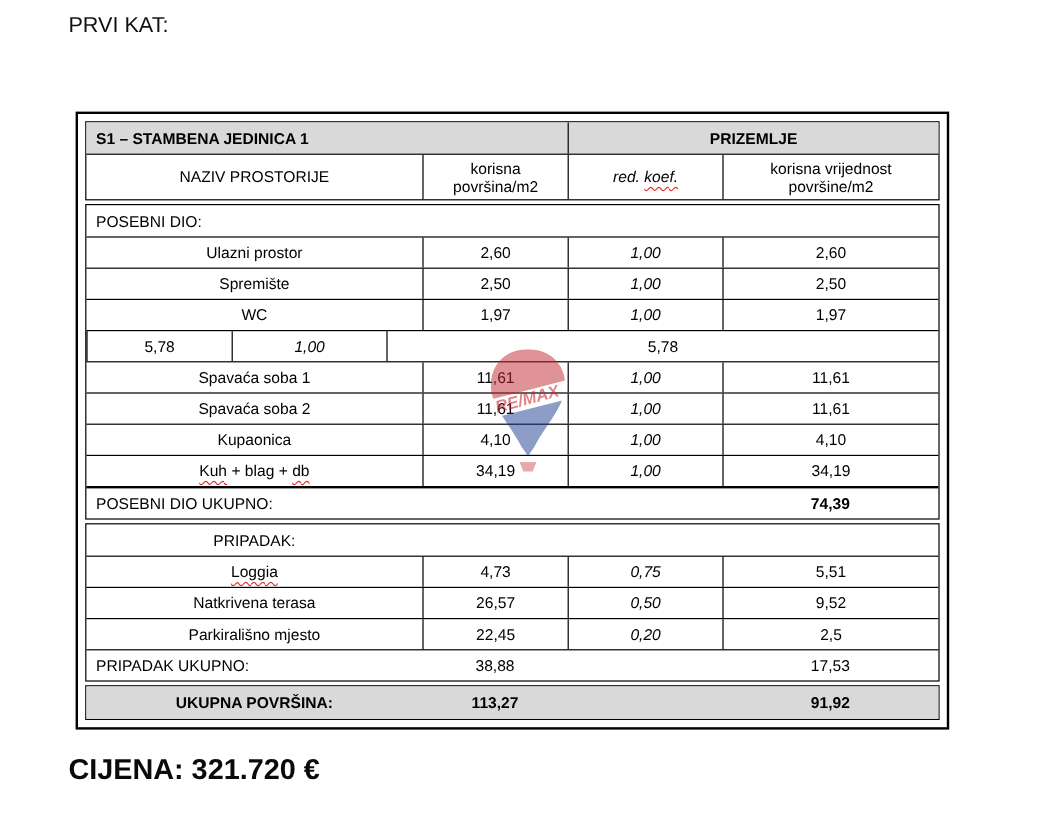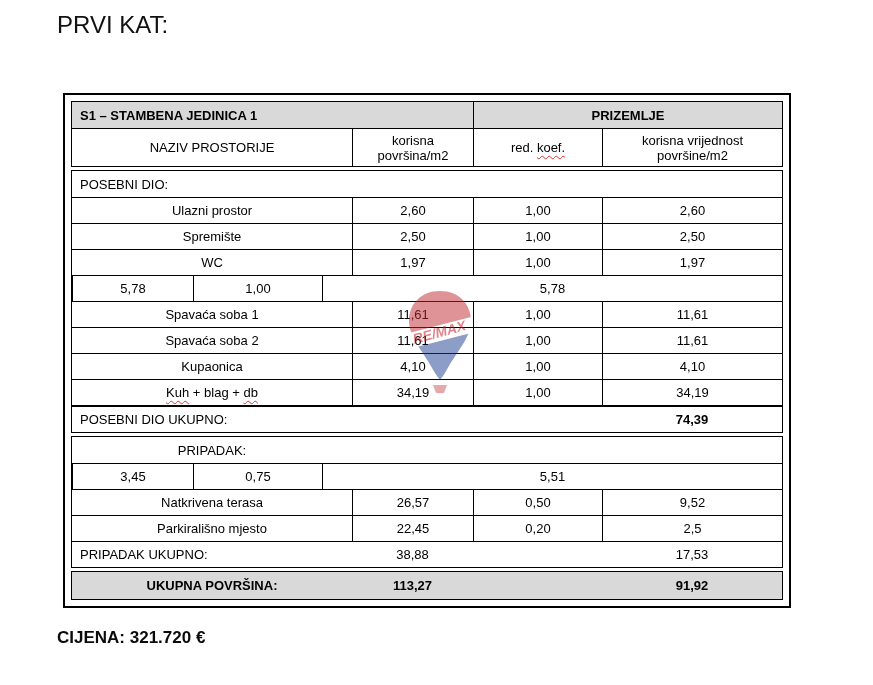--- a/index.html
+++ b/index.html
@@ -7,26 +7,26 @@
   body {
     position: relative;
     width: 873px; height: 685px;
     background: #ffffff;
     font-family: "Liberation Sans", "DejaVu Sans", sans-serif;
     color: #000;
   }
 
   .page-title {
     position: absolute; left: 57px; top: 11px;
-    font-size: 24px; font-weight: 400; color: #111;
+    font-size: 18px; font-weight: 400; color: #111;
   }
 
   .price-line {
     position: absolute; left: 57px; top: 628px;
-    font-size: 17px; font-weight: 700; color: #0a0a0a;
+    font-size: 24px; font-weight: 700; color: #0a0a0a;
   }
 
   
   .table-frame {
     position: absolute; left: 63px; top: 93px;
     width: 728px;
     border: 2px solid #000;
     padding: 6px;
     background: #fff;
   }
@@ -42,21 +42,21 @@
     font-size: 13px; line-height: 15px;
     text-align: center; white-space: pre-line;
     min-height: 25px; padding: 2px 4px;
   }
   .h26 .cell { min-height: 26px; }
   .h37 .cell { min-height: 37px; }
   .h27 .cell { min-height: 27px; }
 
   .c1 { width: 280px; }
   .c2 { width: 121px; }
-  .c3 { width: 129px; }
+  .c3 { width: 129px; font-style: italic; }
   .c4 { flex: 1; }
   .vline { border-left: 1px solid #000; }
 
   .left  { justify-content: flex-start; text-align: left; padding-left: 8px; }
   .bold  { font-weight: 700; }
   .full  { width: 100%; }
   .halfL { width: 401px; }
   .halfR { flex: 1; }
 
   .gray { background: #d9d9d9; }
@@ -159,21 +159,22 @@
       <div class="cell c4 bold">74,39</div>
     </div>
   </div>
 
   <div class="section">
     <div class="trow h26">
       <div class="cell c1">PRIPADAK:</div>
       <div class="cell c4"></div>
     </div>
     <div class="trow">
-      <div class="cell c2 vline">3,45</div>
+      <div class="cell c1"><span class="sq">Loggia</span></div>
+      <div class="cell c2 vline">4,73</div>
       <div class="cell c3 vline">0,75</div>
       <div class="cell c4 vline">5,51</div>
     </div>
     <div class="trow">
       <div class="cell c1">Natkrivena terasa</div>
       <div class="cell c2 vline">26,57</div>
       <div class="cell c3 vline">0,50</div>
       <div class="cell c4 vline">9,52</div>
     </div>
     <div class="trow">

